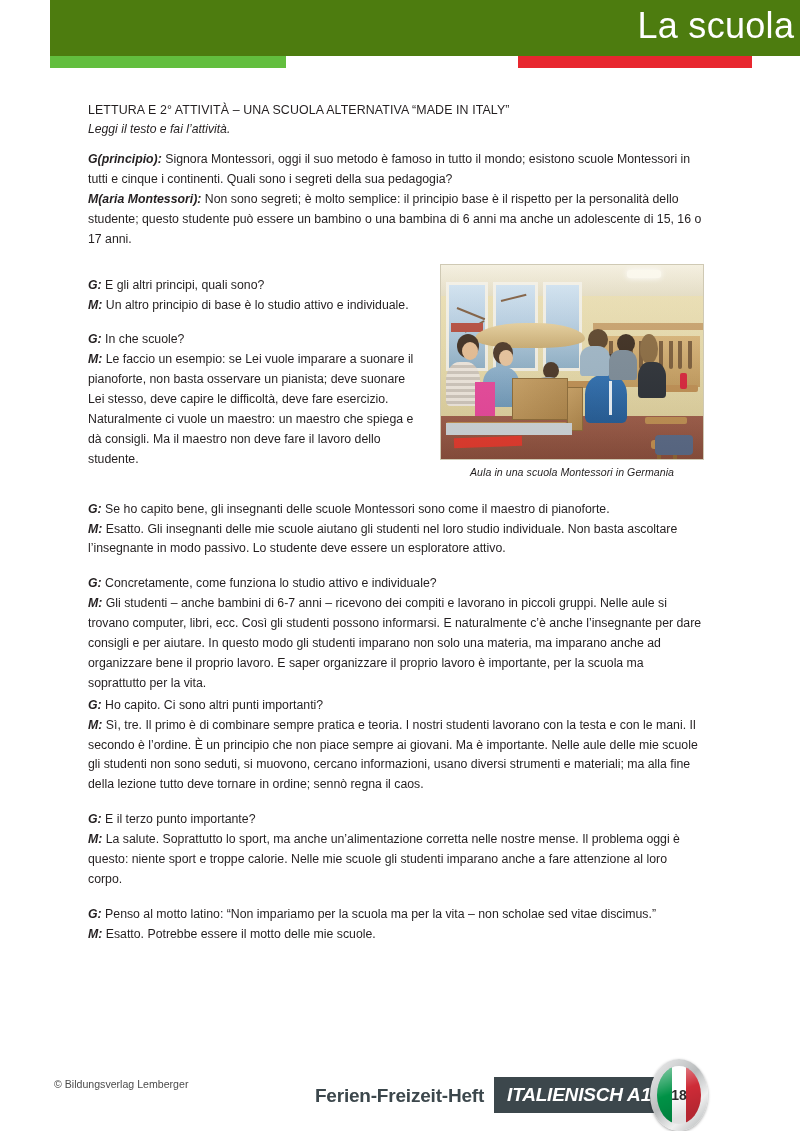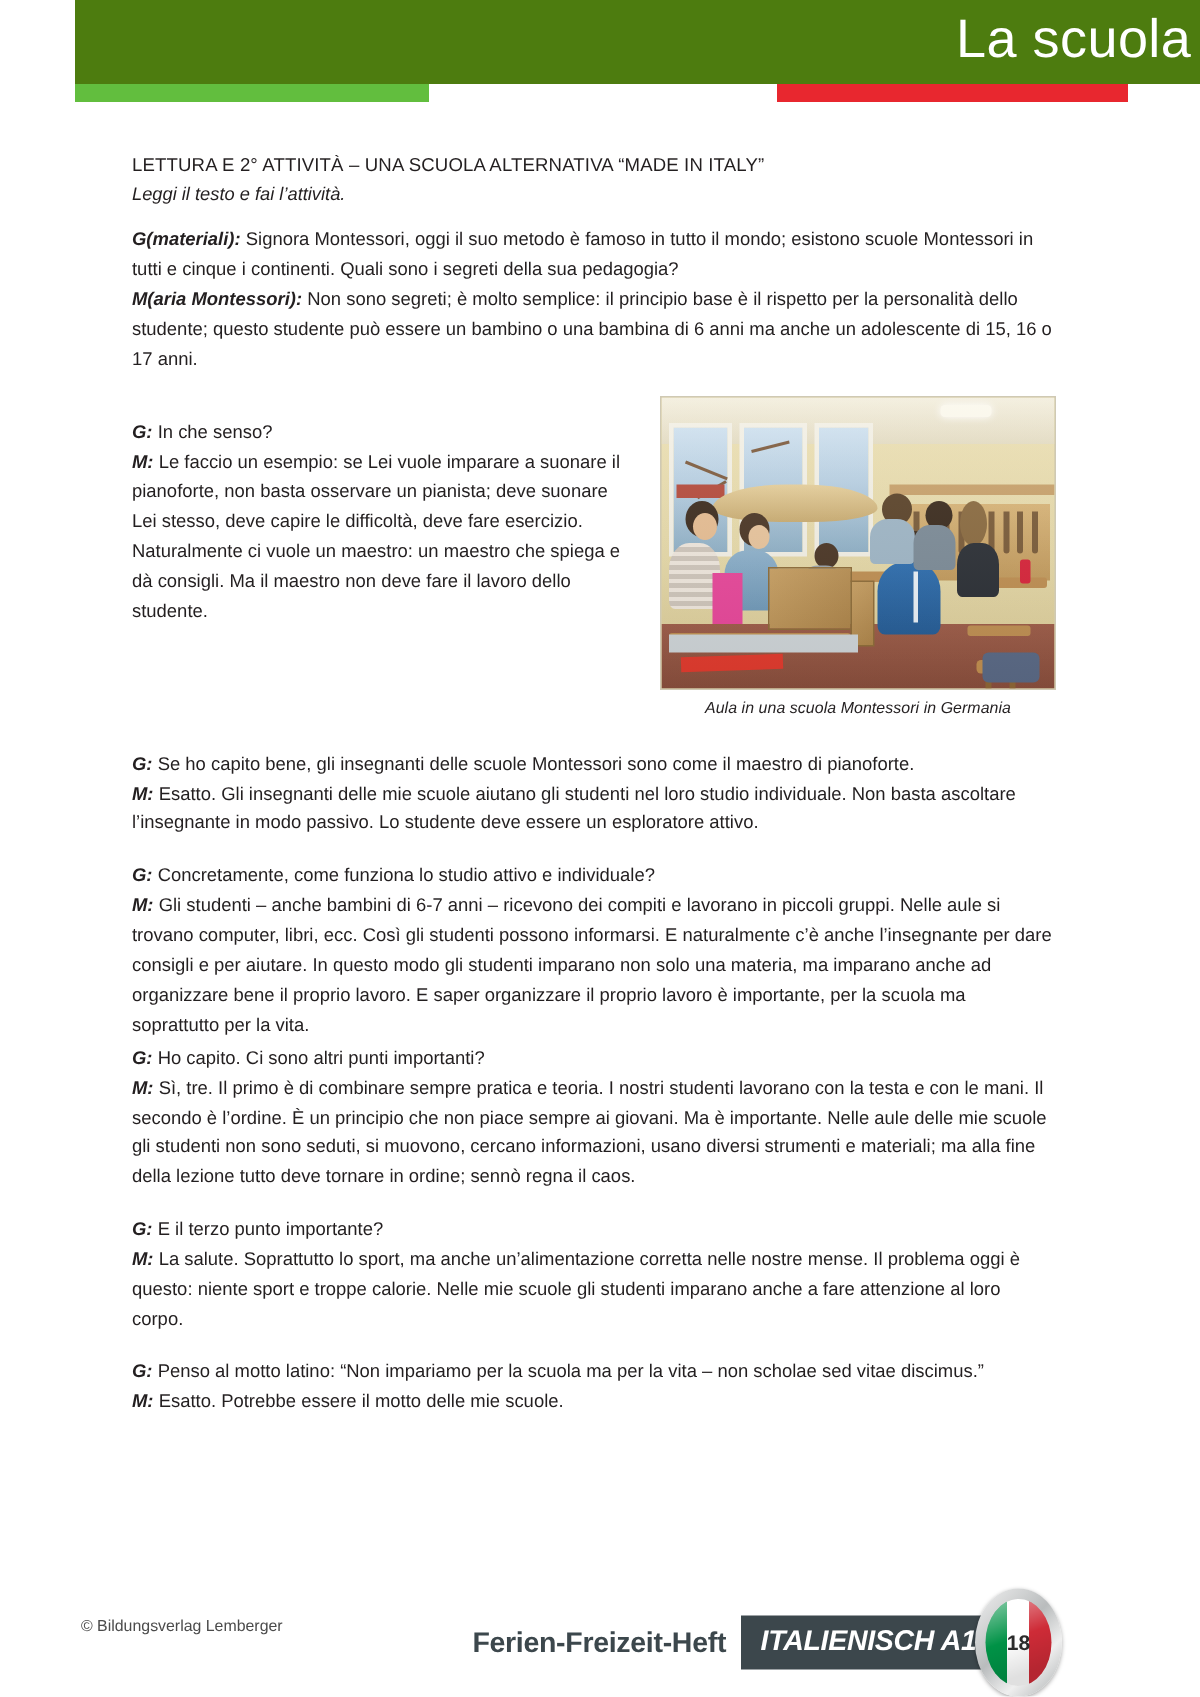--- a/index.html
+++ b/index.html
@@ -257,21 +257,21 @@
 <div id="rule-red"></div>
 
 <div id="content">
 
   <p class="act-line"><span>LETTURA E 2° ATTIVITÀ – </span><span class="b">UNA SCUOLA ALTERNATIVA “MADE IN ITALY”</span></p>
 
   <p class="act-sub">Leggi il testo e fai l’attività.</p>
 
 
   <p class="dialog">
-    <span class="sp">G(materiali):</span><span> Signora Montessori, oggi il suo metodo è famoso in tutto il mondo; esistono scuole Montessori in tutti e cinque i continenti. Quali sono i segreti della sua pedagogia?</span><br>
+    <span class="sp">G(principio):</span><span> Signora Montessori, oggi il suo metodo è famoso in tutto il mondo; esistono scuole Montessori in tutti e cinque i continenti. Quali sono i segreti della sua pedagogia?</span><br>
     <span class="sp">M(aria Montessori):</span><span> Non sono segreti; è molto semplice: il principio base è il rispetto per la personalità dello studente; questo studente può essere un bambino o una bambina di 6 anni ma anche un adolescente di 15, 16 o 17 anni.</span>
   </p>
 
   <div id="wrap-block">
 
     <figure id="photo-figure">
       <div id="photo">
         <div class="wall"></div>
         <div class="ceiling"></div>
         <div class="lamp"></div>
@@ -339,23 +339,27 @@
         <div class="pinkbox" style="left:13%;bottom:22%;width:20px;height:34px;"></div>
         <div class="redboard" style="left:5%;bottom:6%;width:68px;height:10px;transform:rotate(-2deg);"></div>
         <div style="position:absolute;left:2%;bottom:12%;width:48%;height:12px;background:#cfd5d8;"></div>
         <div style="position:absolute;right:4%;bottom:2%;width:38px;height:20px;background:#5b6a86;border-radius:4px;"></div>
         <div style="position:absolute;right:6%;top:56%;width:7px;height:16px;background:#d8243a;border-radius:2px;"></div>
         <div class="sheen" style="position:absolute;left:0;top:0;width:100%;height:100%;background:linear-gradient(180deg,rgba(255,255,255,.10),rgba(0,0,0,.06));"></div>
       </div>
       <figcaption id="photo-caption">Aula in una scuola Montessori in Germania</figcaption>
     </figure>
 
+    <p class="dialog">
+      <span class="sp">G:</span><span> E gli altri principi, quali sono?</span><br>
+      <span class="sp">M:</span><span> Un altro principio di base è lo studio attivo e individuale.</span>
+    </p>
 
     <p class="dialog gap">
-      <span class="sp">G:</span><span> In che senso?</span><br>
+      <span class="sp">G:</span><span> In che scuole?</span><br>
       <span class="sp">M:</span><span> Le faccio un esempio: se Lei vuole imparare a suonare il pianoforte, non basta osservare un pianista; deve suonare Lei stesso, deve capire le difficoltà, deve fare esercizio. Naturalmente ci vuole un maestro: un maestro che spiega e dà consigli. Ma il maestro non deve fare il lavoro dello studente.</span>
     </p>
   </div>
 
   <p class="dialog" style="margin-top:16px">
     <span class="sp">G:</span><span> Se ho capito bene, gli insegnanti delle scuole Montessori sono come il maestro di pianoforte.</span><br>
     <span class="sp">M:</span><span> Esatto. Gli insegnanti delle mie scuole aiutano gli studenti nel loro studio individuale. Non basta ascoltare l’insegnante in modo passivo. Lo studente deve essere un esploratore attivo.</span>
   </p>
 
   <p class="dialog gap">

